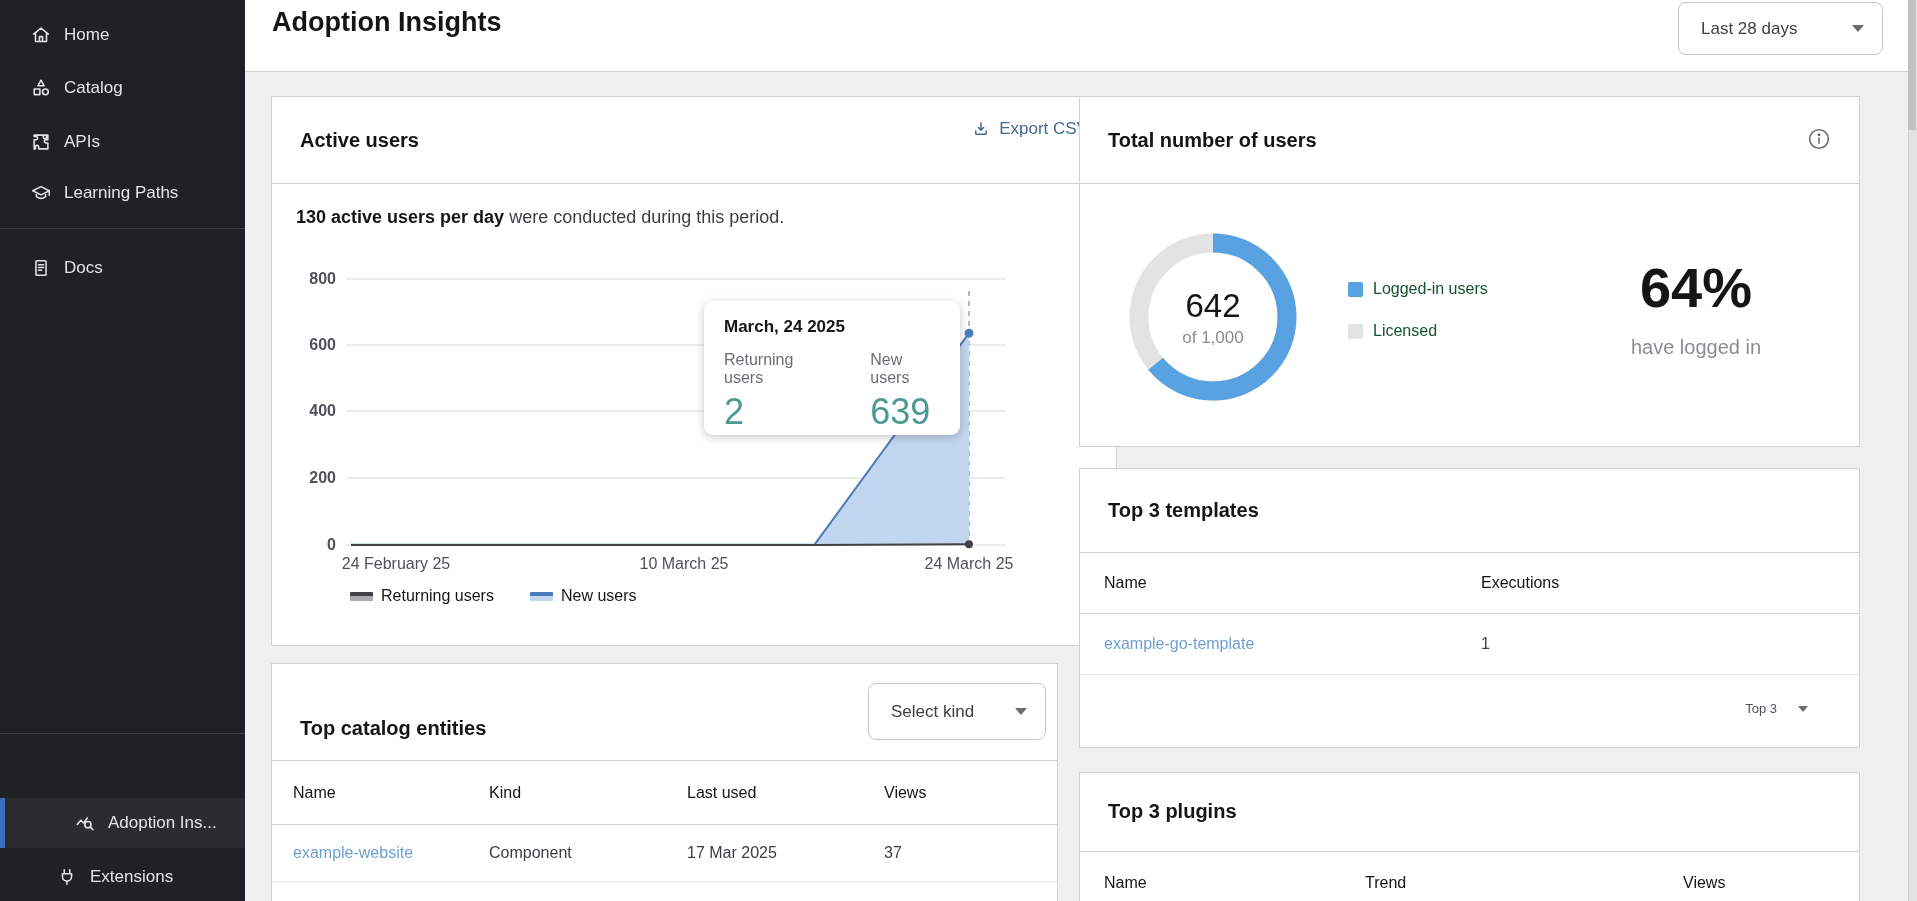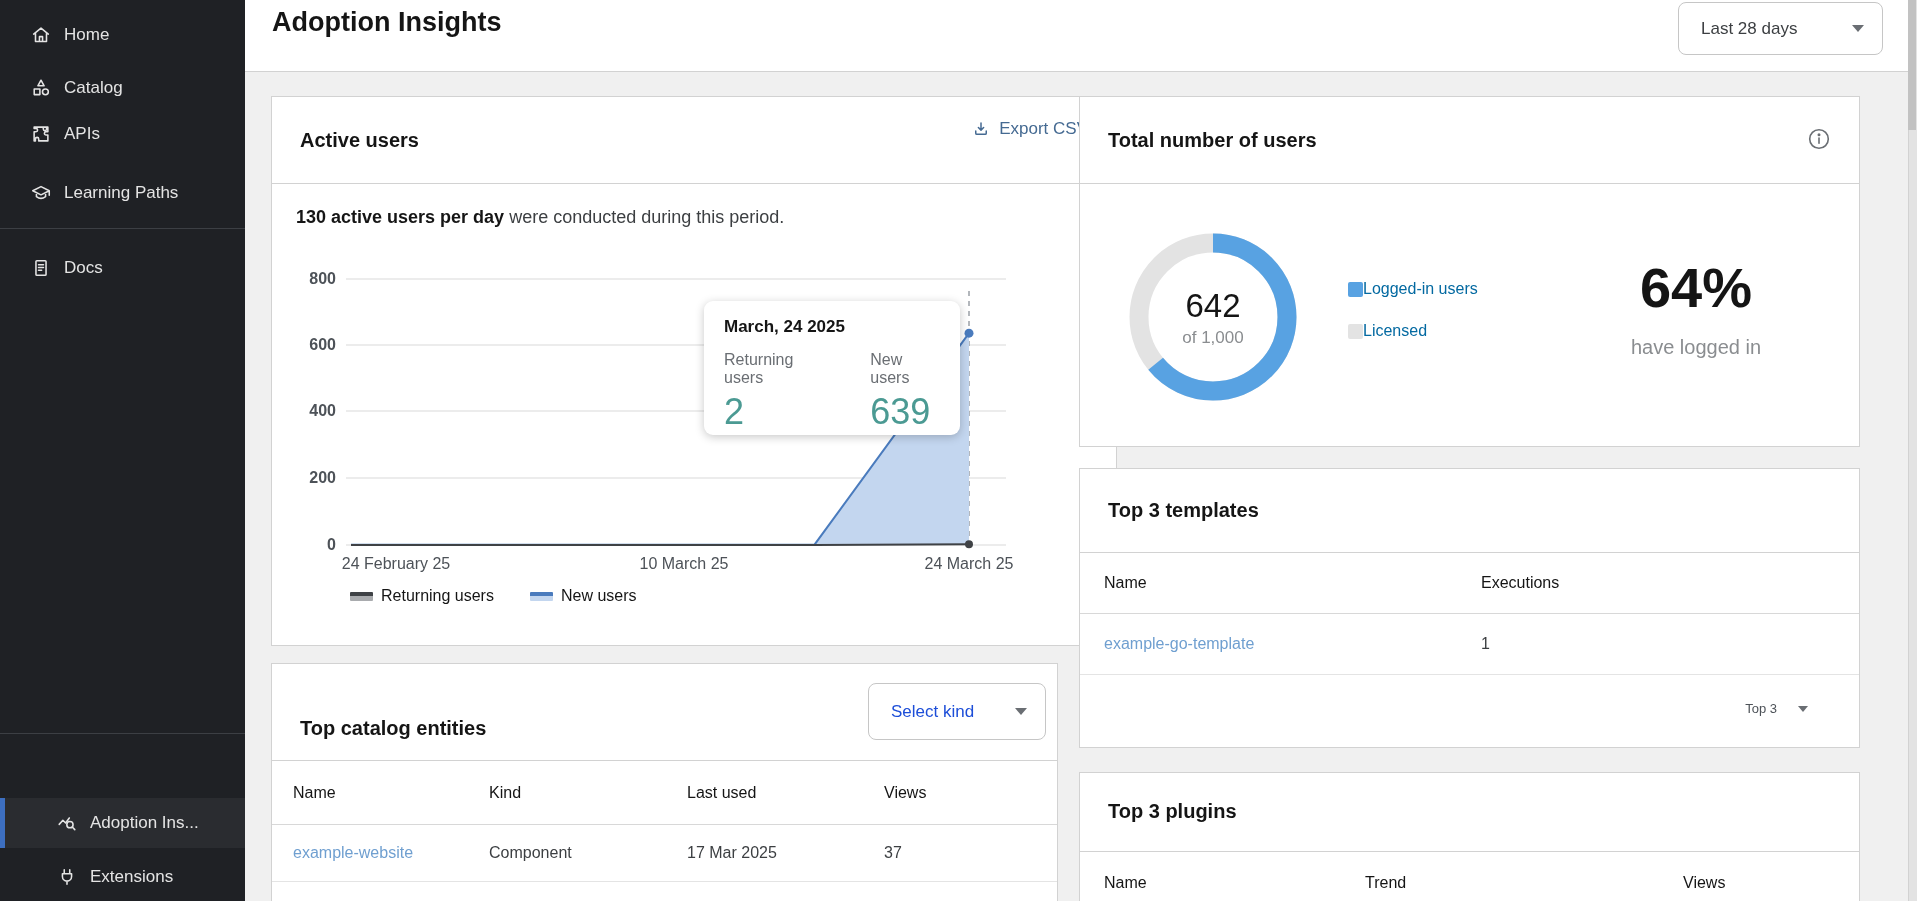--- a/index.html
+++ b/index.html
@@ -8,21 +8,21 @@
   #app { position:relative; width:1917px; height:901px; }
 
   
   .sidebar { position:absolute; left:0; top:0; width:245px; height:901px; background:#1f2125; z-index:5; }
   .nav-item { position:absolute; left:0; width:245px; height:48px; display:flex; align-items:center; color:#e4e4e4; font-size:17px; cursor:pointer; }
   .nav-item .nicon { width:22px; height:22px; margin-left:30px; margin-right:12px; flex:0 0 auto; display:flex; align-items:center; justify-content:center; }
   .nav-item.sub .nicon { margin-left:56px; }
   .nav-item svg { stroke:#e4e4e4; fill:none; stroke-width:1.7; stroke-linecap:round; stroke-linejoin:round; }
   .side-divider { position:absolute; left:0; width:245px; height:1px; background:#3c3f44; }
   .sel-bar { position:absolute; left:0; top:798px; width:5px; height:50px; background:#3d6fc0; }
-  .nav-item.selected { background:rgba(255,255,255,0.05); }
+  .nav-item.selected { background:rgba(255,255,255,0.05);padding-left:18px; }
   .chev { margin-left:auto; margin-right:28px; }
 
   
   .header-band { position:absolute; left:245px; top:0; width:1672px; height:71px; background:#ffffff; }
   .page-title { position:absolute; left:272px; top:7px; font-size:27px; font-weight:700; color:#151515; }
   .select-box { position:absolute; display:flex; align-items:center; background:#fff; border:1px solid #c6c6c6; border-radius:8px; cursor:pointer; }
   .period-select { left:1678px; top:2px; width:205px; height:53px; }
   .select-box .sel-label { margin-left:22px; font-size:17px; color:#3c3f42; }
   .caret { width:0; height:0; border-left:6px solid transparent; border-right:6px solid transparent; border-top:7px solid #6a6e73; margin-left:auto; margin-right:18px; }
   .header-divider { position:absolute; left:245px; top:71px; width:1663px; height:1px; background:#d2d2d2; }
@@ -65,41 +65,41 @@
   
   #card-total .card-header { height:87px; }
   #card-total .card-title { top:32px; }
   .info-icon { position:absolute; right:28px; top:30px; cursor:pointer; }
   .info-icon svg { stroke:#6a6e73; fill:none; stroke-width:1.6; stroke-linecap:round; }
   .donut-wrap { position:absolute; left:48px; top:135px; width:170px; height:170px; }
   .donut-center { position:absolute; left:53px; top:190px; width:160px; text-align:center; }
   .donut-val { font-size:33px; color:#151515; }
   .donut-sub { font-size:17px; color:#8a8d90; margin-top:3px; }
   .tu-legend { position:absolute; left:268px; top:183px; }
-  .tu-leg-item { display:flex; align-items:center; margin-bottom:24px; font-size:16px; color:#0369a1; }
+  .tu-leg-item { display:flex; align-items:center; gap:10px; margin-bottom:24px; font-size:16px; color:#14532d; }
   .tu-sw { width:15px; height:15px; border-radius:2px; }
   .pct-block { position:absolute; left:466px; top:158px; width:300px; text-align:center; }
   .pct-big { font-size:56px; font-weight:700; color:#151515; }
   .pct-sub { font-size:20px; color:#8a8d90; margin-top:16px; }
 
   
   .thead-row { position:absolute; left:0; right:0; display:flex; align-items:center; font-size:16px; color:#151515; }
   .trow { position:absolute; left:0; right:0; display:flex; align-items:center; font-size:16px; color:#3c3f42; }
   .hline { position:absolute; left:0; right:0; height:1px; background:#e4e4e4; }
   .link { color:#6f9fd0; cursor:pointer; }
 
   #card-templates .card-header { height:84px; }
   #card-templates .card-title { top:30px; }
   #card-catalog .card-header { height:97px; }
   #card-catalog .card-title { top:53px; }
   #card-plugins .card-header { height:79px; }
   #card-plugins .card-title { top:27px; }
 
   .kind-select { left:596px; top:19px; width:178px; height:57px; }
-  .kind-select .sel-label { color:#1d4ed8; }
+  .kind-select .sel-label { color:#404040; }
 
   .tfoot { position:absolute; right:51px; top:232px; display:flex; align-items:center; gap:21px; font-size:13px; color:#4d5258; cursor:pointer; }
   .tfoot .caret { margin:0; border-top-width:6px; border-left-width:5px; border-right-width:5px; }
 
   
   .scrollbar { position:absolute; right:0; top:0; width:9px; height:901px; background:#e3e3e3; border-left:1px solid #d2d2d2; }
   .scroll-thumb { position:absolute; right:1px; top:0; width:8px; height:130px; background:#c2c2c2; }
 </style>
 </head>
 <body>
@@ -118,21 +118,21 @@
     <div class="nav-item" style="top:64px">
       <span class="nicon">
         <svg width="22" height="22" viewBox="0 0 24 24">
             <path d="M12 3.5 L15.4 9.6 H8.6 Z"></path>
             <rect x="4.6" y="13" width="6.2" height="6.2"></rect>
             <circle cx="16.8" cy="16.2" r="3.2"></circle>
           </svg>
       </span>
       <span>Catalog</span>
     </div>
-    <div class="nav-item" style="top:110px">
+    <div class="nav-item" style="top:118px">
       <span class="nicon">
         <svg width="22" height="22" viewBox="0 0 24 24">
             <path d="M9.5 4.5 h5 v2 a1.8 1.8 0 0 0 3.6 0 v-2 h0 M14.5 4.5 H19.5 V9.5 h-2 a1.8 1.8 0 0 0 0 3.6 h2 V19.5 H9.5 v-2 a1.8 1.8 0 0 0 -3.6 0 v2 H4.5 V9.5 h2 a1.8 1.8 0 0 0 0 -3.6 h-2 V4.5 h5"></path>
           </svg>
       </span>
       <span>APIs</span>
     </div>
     <div class="nav-item" style="top:169px">
       <span class="nicon">
         <svg width="22" height="22" viewBox="0 0 24 24">

